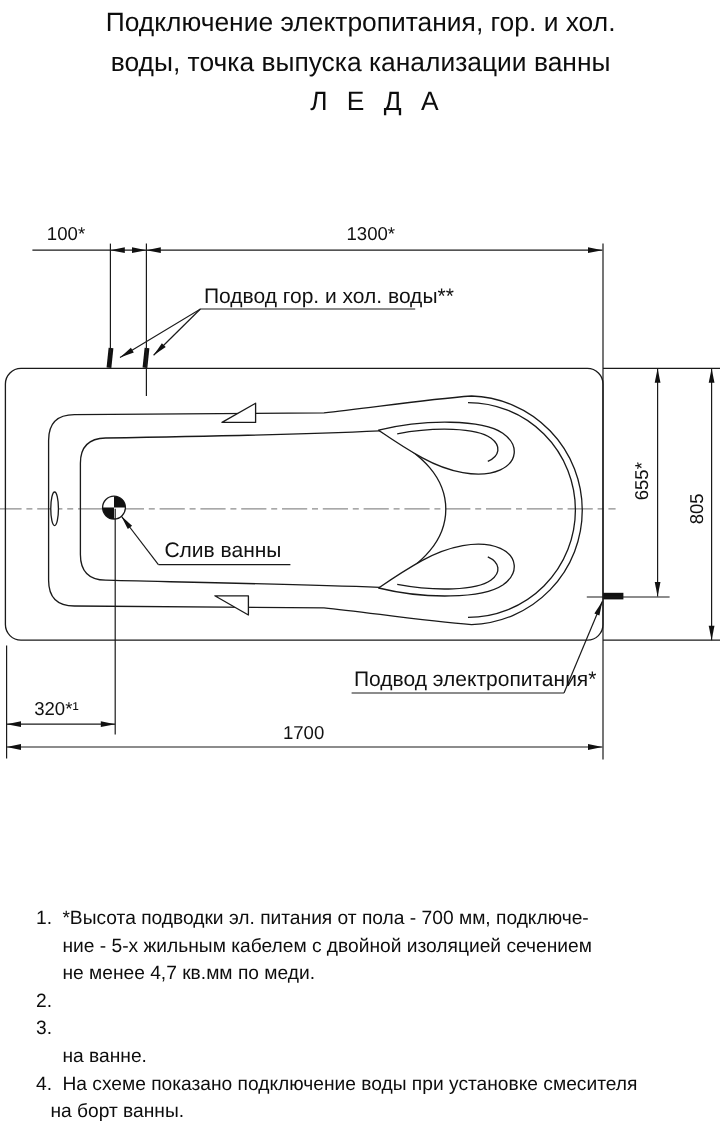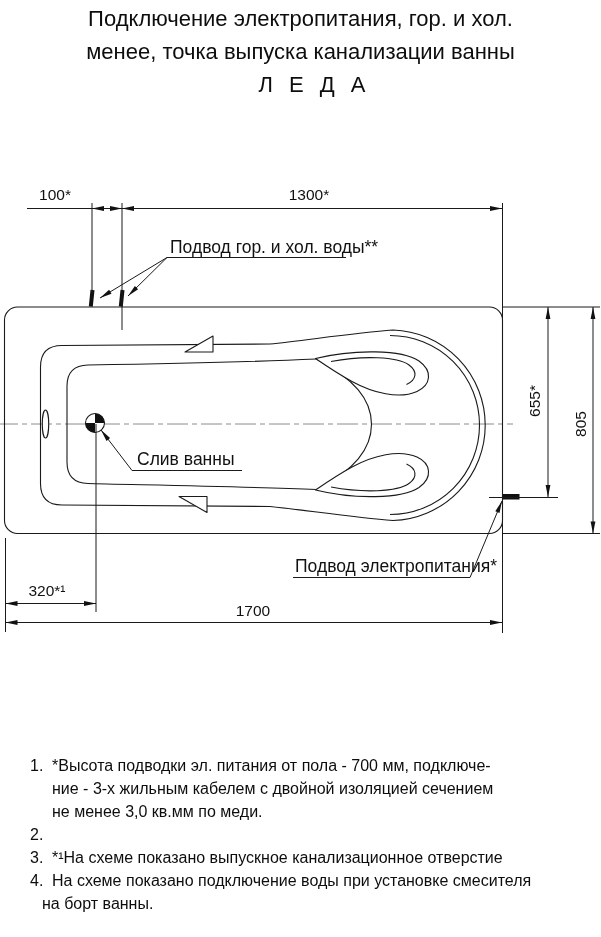--- a/index.html
+++ b/index.html
@@ -25,21 +25,21 @@
   .note-cont{padding-left:22px;}
   .note-cont2{padding-left:12px;text-align:right;}
 </style>
 </head>
 <body>
 
 <div class="page">
 
   <div class="title-block">
     <div class="title-line-1">Подключение электропитания, гор. и хол.</div>
-    <div class="title-line-2">менее, точка выпуска канализации ванны</div>
+    <div class="title-line-2">воды, точка выпуска канализации ванны</div>
     <div class="title-line-3">Л Е Д А</div>
   </div>
 
   <svg class="drawing" width="601" height="700" viewBox="0 0 601 700">
 
     <line x1="-3" y1="424" x2="513" y2="424" stroke="#8c8c8c" stroke-width="1" stroke-dasharray="21 4 5 4"></line>
 
     <g stroke="#1a1a1a" stroke-width="1.1" fill="none" stroke-linejoin="round">
       <rect x="4.5" y="307" width="498" height="226.5" rx="13"></rect>
       <path d="M 393,330 C 352,333 302,341 270,344 L 62,345.5
@@ -134,31 +134,33 @@
     <text class="callout-text" x="137" y="464.5">Слив ванны</text>
     <text class="callout-text" x="295" y="572">Подвод электропитания*</text>
   </svg>
 
   <div class="notes">
     <div class="note-line">
       <span class="note-num">1.</span>
       <span class="note-text">*Высота подводки эл. питания от пола - 700 мм, подключе-</span>
     </div>
     <div class="note-line note-cont">
-      <span class="note-text">ние - 3-х жильным кабелем с двойной изоляцией сечением</span>
+      <span class="note-text">ние - 5-х жильным кабелем с двойной изоляцией сечением</span>
     </div>
     <div class="note-line note-cont">
-      <span class="note-text">не менее 3,0 кв.мм по меди.</span>
+      <span class="note-text">не менее 4,7 кв.мм по меди.</span>
     </div>
     <div class="note-line">
       <span class="note-num">2.</span>
     </div>
     <div class="note-line">
       <span class="note-num">3.</span>
-      <span class="note-text">*¹На схеме показано выпускное канализационное отверстие</span>
+    </div>
+    <div class="note-line note-cont">
+      <span class="note-text">на ванне.</span>
     </div>
     <div class="note-line">
       <span class="note-num">4.</span>
       <span class="note-text">На схеме показано подключение воды при установке смесителя</span>
     </div>
     <div class="note-line note-cont2">
       <span class="note-text">на борт ванны.</span>
     </div>
   </div>
 

